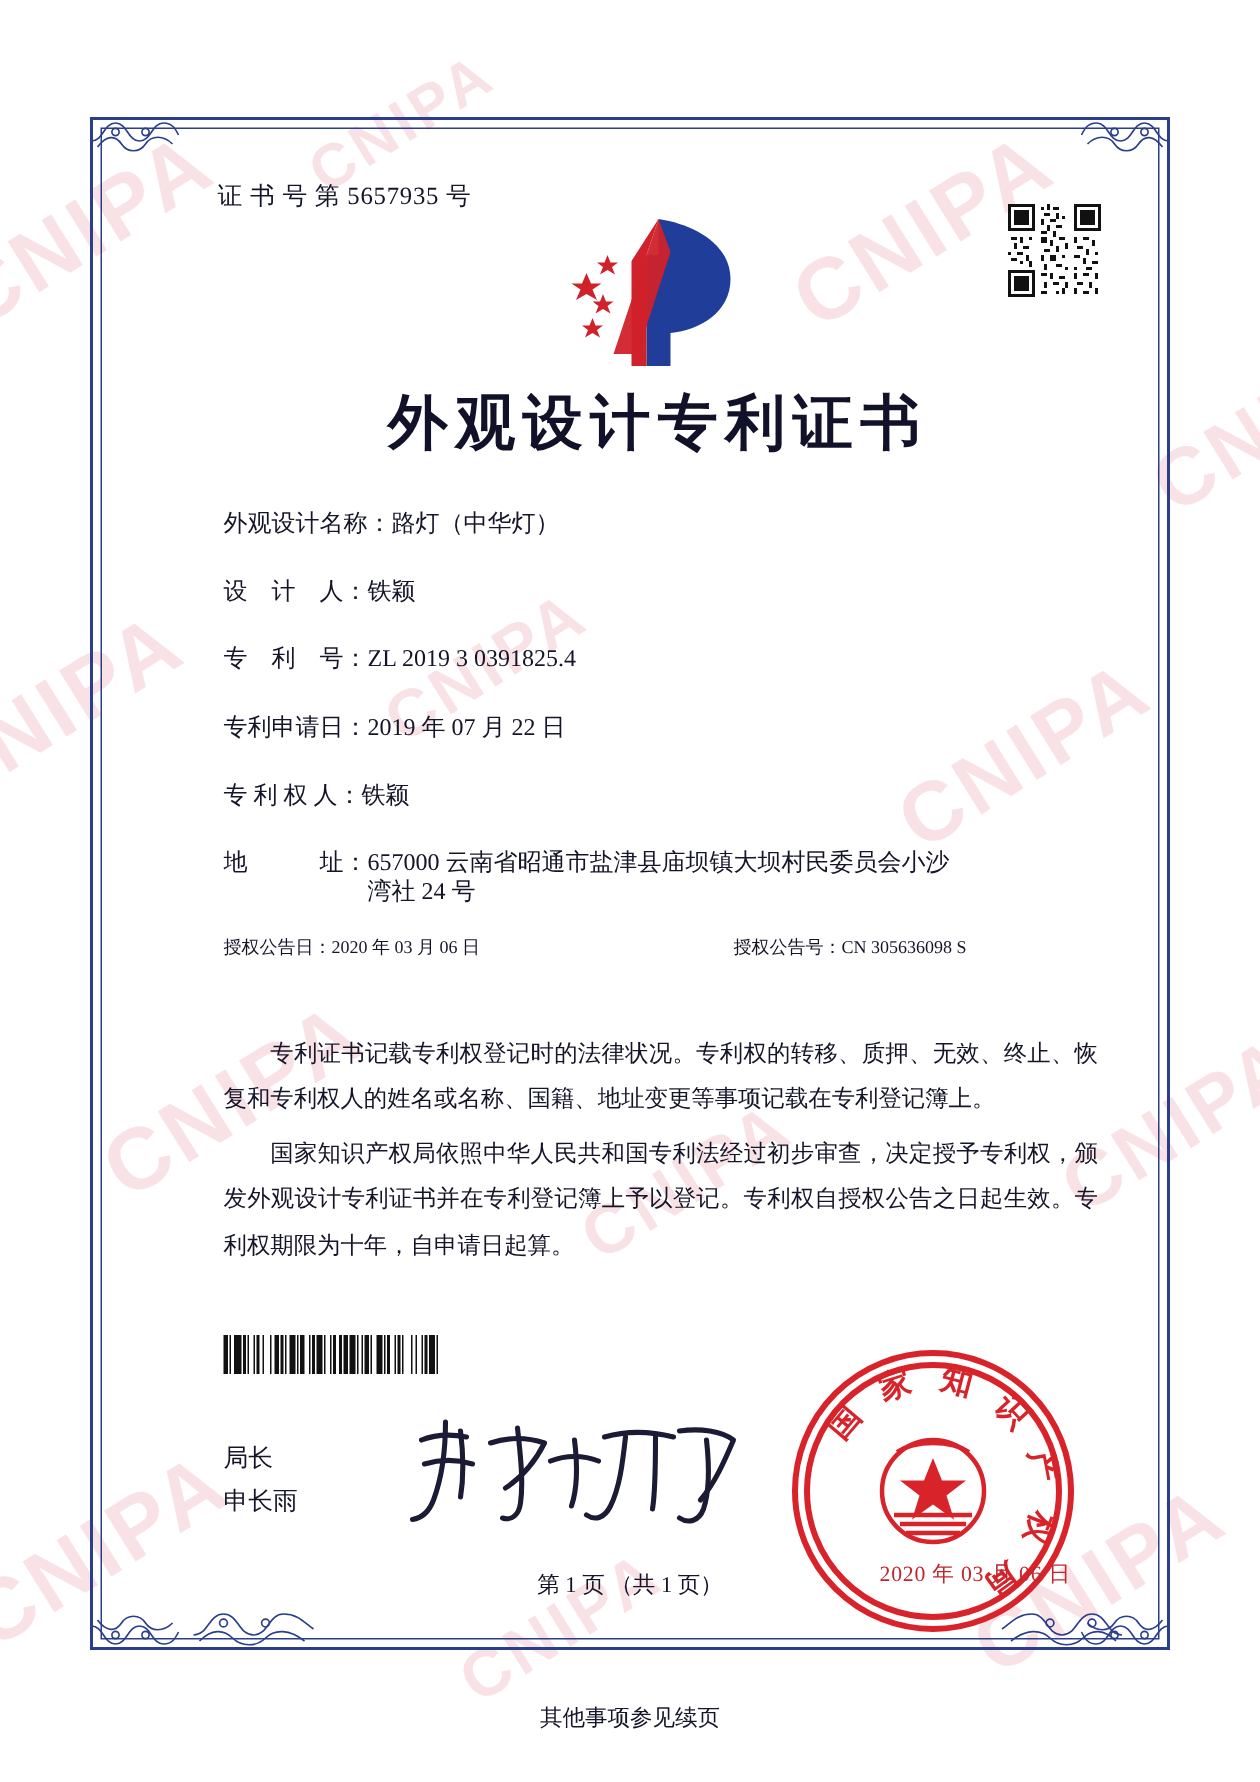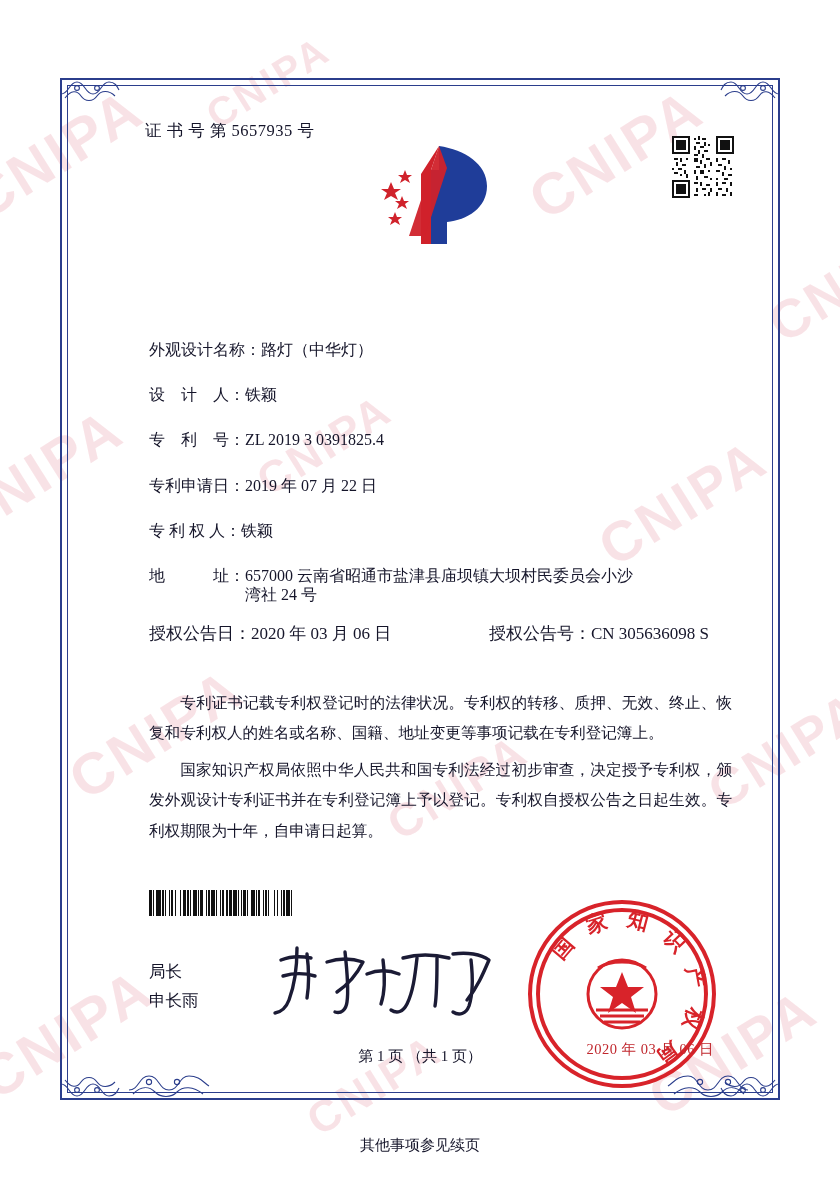--- a/index.html
+++ b/index.html
@@ -120,21 +120,21 @@
     letter-spacing:0;
   }
   .f-label.noexp{display:block;width:auto;}
   .f-value{flex:1;}
   .f-value.mono{font-family:"Liberation Serif","DejaVu Serif",serif;}
   .addr-2nd{margin-left:0;}
 
   .row2{
     display:flex;
     margin-bottom:18px;
-    font-size:17px;
+    font-size:12px;
   }
   .row2 .seg1{width:340px;display:flex;}
   .row2 .seg2{display:flex;}
 
   #paras{
     position:absolute;
     left:52px;right:48px;top:610px;
     font-size:15.6px;
     line-height:1.95;
     text-align:justify;
@@ -368,20 +368,21 @@
             <rect x="29" y="23" width="1" height="2"></rect>
           <rect x="23" y="26" width="2" height="1"></rect>
             <rect x="27" y="26" width="1" height="2"></rect>
             <rect x="22" y="28" width="1" height="2"></rect>
           <rect x="25" y="29" width="2" height="1"></rect>
             <rect x="29" y="28" width="1" height="2"></rect>
         </g>
       </svg>
     </div>
 
+    <h1 id="doc-title">外观设计专利证书</h1>
 
     <div id="fields">
 
       <div class="field">
         <span class="f-label noexp"><span>外观设计名称</span><span>：</span></span>
         <span class="f-value">路灯（中华灯）</span>
       </div>
 
       <div class="field">
         <span class="f-label noexp"><span>设　计　人</span><span>：</span></span>

